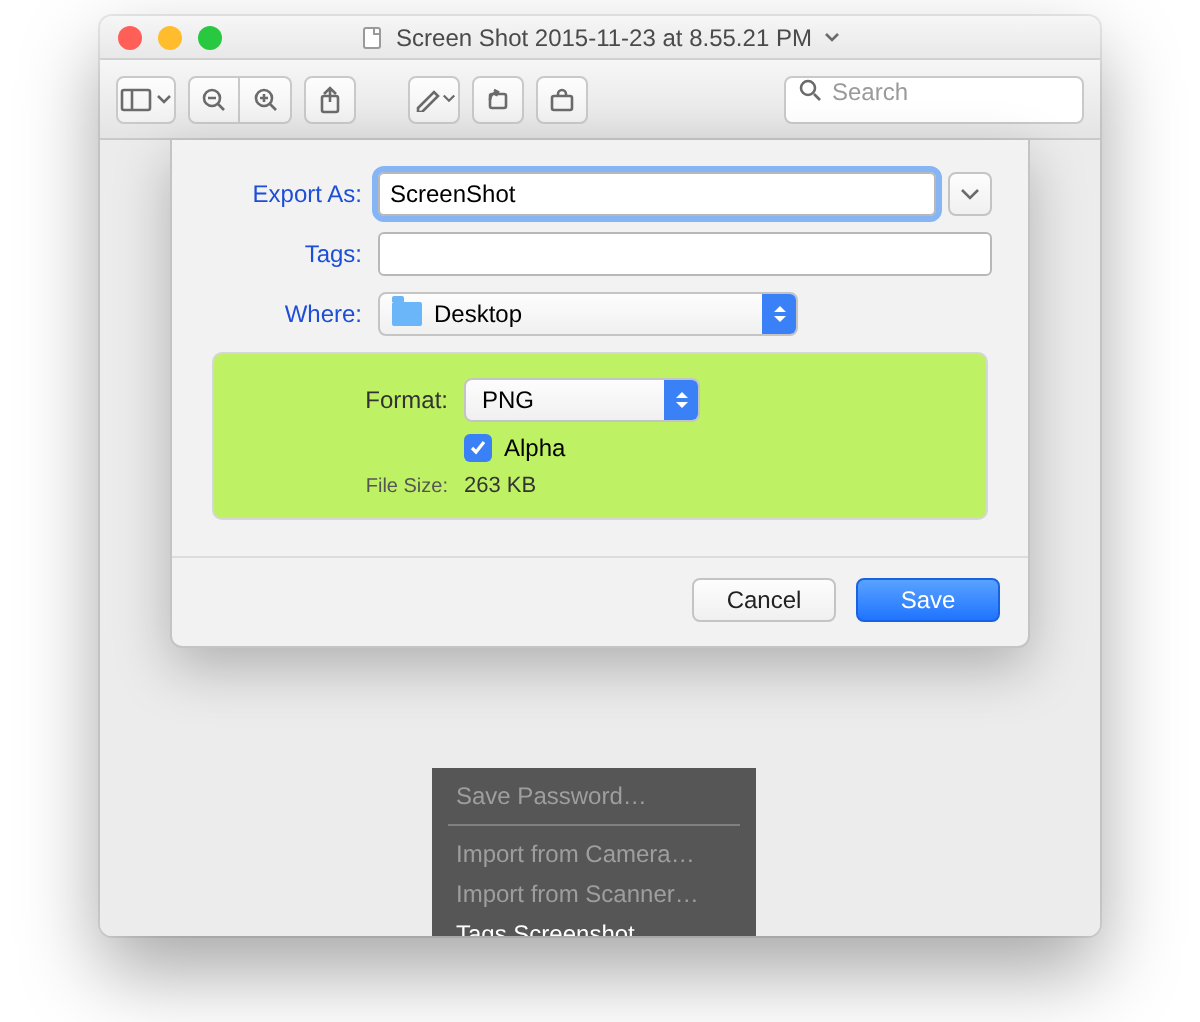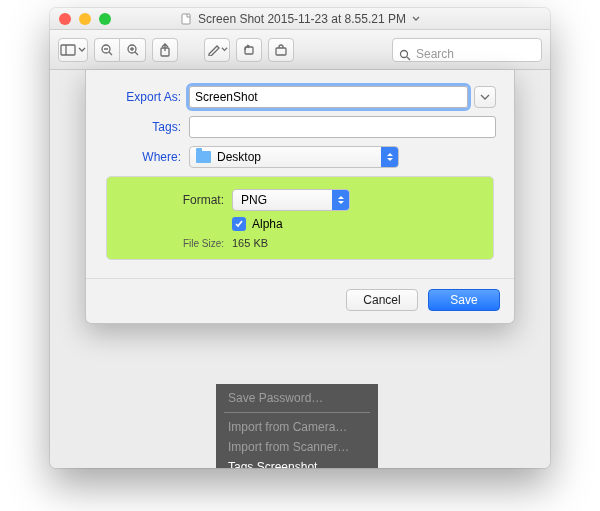--- a/index.html
+++ b/index.html
@@ -12,21 +12,21 @@
   .title-center { position:absolute; left:0; right:0; text-align:center; font-size:12px; color:#4a4a4a; display:flex; align-items:center; justify-content:center; gap:6px; pointer-events:none;}
   .title-center svg{flex:none}
   .toolbar { height:40px; background:linear-gradient(#f6f6f6,#e4e4e4); border-bottom:1px solid #c9c9c9; display:flex; align-items:center; padding:0 8px; gap:6px; }
   .tbtn { height:24px; min-width:30px; background:linear-gradient(#fdfdfd,#f1f1f1); border:1px solid #c9c9c9; border-radius:4px; display:flex; align-items:center; justify-content:center; }
   .tbtn.small{min-width:26px}
   .tseg { display:flex; }
   .tseg .tbtn{border-radius:0}
   .tseg .tbtn:first-child{border-radius:4px 0 0 4px}
   .tseg .tbtn:last-child{border-radius:0 4px 4px 0; border-left:none}
   .spacer{flex:1}
-  .search { height:24px; width:150px; background:#fff; border:1px solid #c9c9c9; border-radius:4px; display:flex; align-items:flex-end; padding:0 6px; gap:5px; color:#9a9a9a; font-size:12px;}
+  .search { height:24px; width:150px; background:#fff; border:1px solid #c9c9c9; border-radius:4px; display:flex; align-items:flex-start; padding:0 6px; gap:5px; color:#9a9a9a; font-size:12px;}
   .content { position:relative; height:calc(100% - 62px); background:#ececec; }
 
   .context-menu { position:absolute; left:166px; top:314px; width:162px; background:rgba(60,60,60,.85); border-radius:0 0 3px 3px; padding:4px 0 6px; font-size:12px; color:#d7d7d7; }
   .context-menu .mi{padding:3px 12px; white-space:nowrap}
   .context-menu .mi.dim{color:#9e9e9e}
   .context-menu .mi.hl{color:#fff}
   .context-menu .sep{height:1px;background:rgba(255,255,255,.25);margin:4px 8px}
 
   .sheet { position:absolute; left:35px; top:0; width:430px; background:#f2f2f2; border:1px solid #c4c4c4; border-top:none; border-radius:0 0 6px 6px; box-shadow:0 10px 28px rgba(0,0,0,.25); z-index:5; }
   .sheet-body{ padding:16px 18px 4px; }
@@ -202,21 +202,21 @@
               <div class="chkbox">
                 <svg width="10" height="10" viewBox="0 0 10 10">
                     <path d="M2 5l2 2 4-5" stroke="#fff" stroke-width="1.6" fill="none"></path>
                   </svg>
               </div>
               <span>Alpha</span>
             </div>
           </div>
           <div class="prow" style="margin-bottom:0">
             <label class="fsl">File Size:</label>
-            <span class="fsv">165 KB</span>
+            <span class="fsv">263 KB</span>
           </div>
         </div>
       </div>
       <div class="sheet-footer">
         <div class="btn">
             <span>Cancel</span>
           </div>
         <div class="btn primary">
             <span>Save</span>
           </div>

